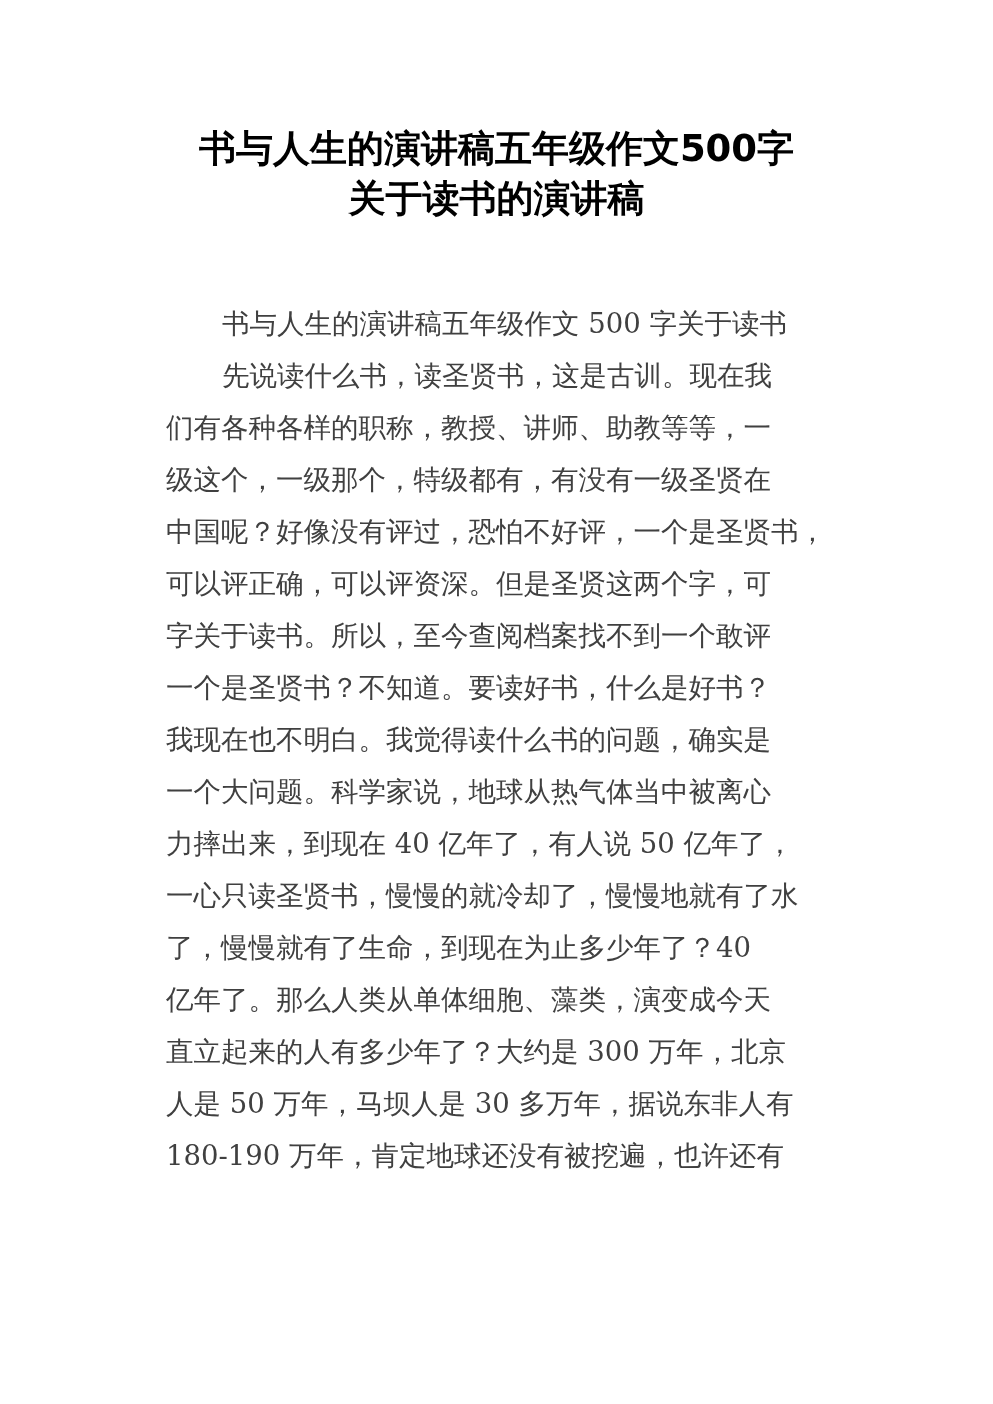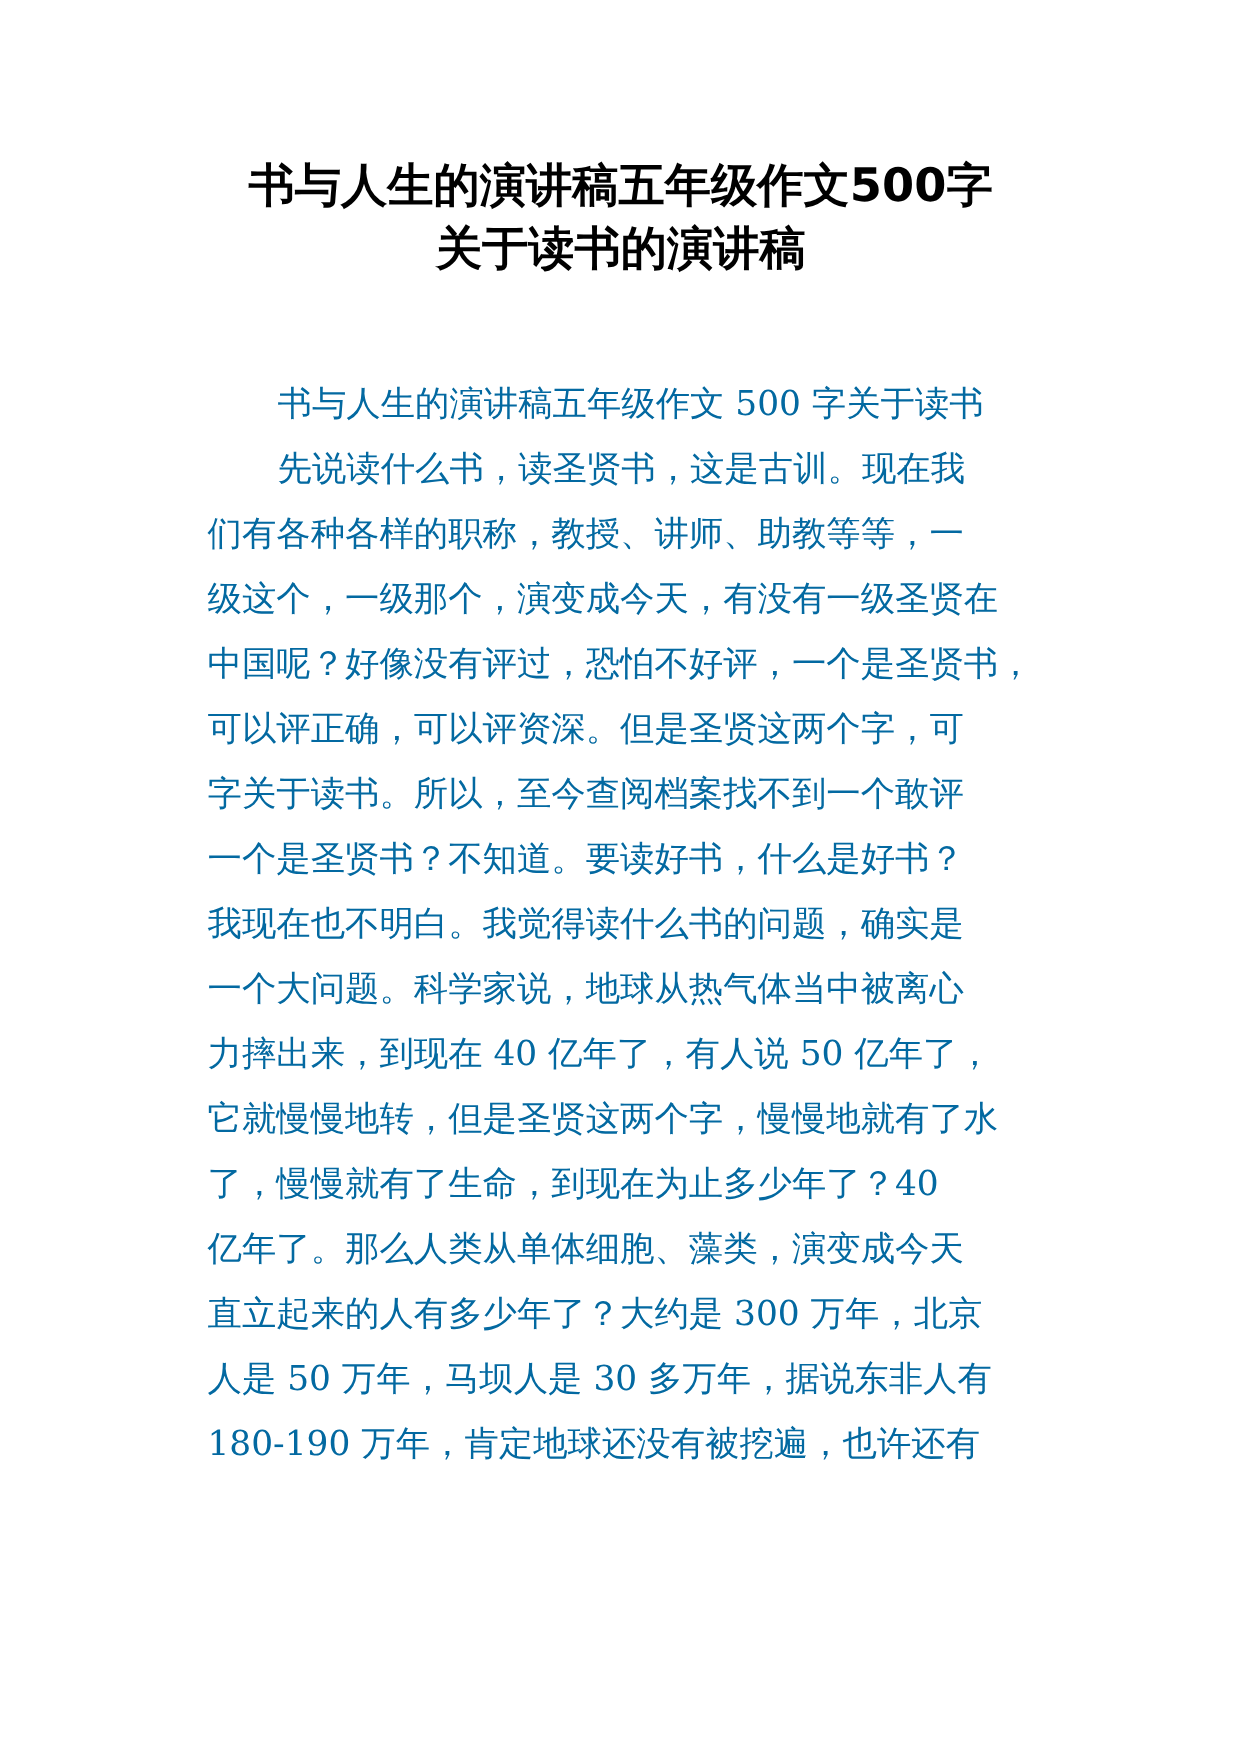--- a/index.html
+++ b/index.html
@@ -39,21 +39,21 @@
       white-space: nowrap;
     }
     .body-text {
       position: absolute;
       left: 166px;
       top: 297px;
       width: 664px;
       font-family: "DejaVu Serif", "Liberation Serif", serif;
       font-size: 27.5px;
       line-height: 52px;
-      color: #0369a1;
+      color: #404040;
     }
     .line {
       display: block;
       white-space: nowrap;
       height: 52px;
     }
     .indent {
       padding-left: 56px;
     }
   </style>
@@ -66,29 +66,29 @@
     <span class="title-line">关于读书的演讲稿</span>
   </div>
 
   <div class="body-text">
     <div class="paragraph">
       <span class="line indent">书与人生的演讲稿五年级作文 500 字关于读书</span>
     </div>
     <div class="paragraph">
       <span class="line indent">先说读什么书，读圣贤书，这是古训。现在我</span>
       <span class="line">们有各种各样的职称，教授、讲师、助教等等，一</span>
-      <span class="line">级这个，一级那个，演变成今天，有没有一级圣贤在</span>
+      <span class="line">级这个，一级那个，特级都有，有没有一级圣贤在</span>
       <span class="line">中国呢？好像没有评过，恐怕不好评，一个是圣贤书，</span>
       <span class="line">可以评正确，可以评资深。但是圣贤这两个字，可</span>
       <span class="line">字关于读书。所以，至今查阅档案找不到一个敢评</span>
       <span class="line">一个是圣贤书？不知道。要读好书，什么是好书？</span>
       <span class="line">我现在也不明白。我觉得读什么书的问题，确实是</span>
       <span class="line">一个大问题。科学家说，地球从热气体当中被离心</span>
       <span class="line">力摔出来，到现在 40 亿年了，有人说 50 亿年了，</span>
-      <span class="line">它就慢慢地转，但是圣贤这两个字，慢慢地就有了水</span>
+      <span class="line">一心只读圣贤书，慢慢的就冷却了，慢慢地就有了水</span>
       <span class="line">了，慢慢就有了生命，到现在为止多少年了？40</span>
       <span class="line">亿年了。那么人类从单体细胞、藻类，演变成今天</span>
       <span class="line">直立起来的人有多少年了？大约是 300 万年，北京</span>
       <span class="line">人是 50 万年，马坝人是 30 多万年，据说东非人有</span>
       <span class="line">180-190 万年，肯定地球还没有被挖遍，也许还有</span>
     </div>
   </div>
 </div>
 
 </body></html>

